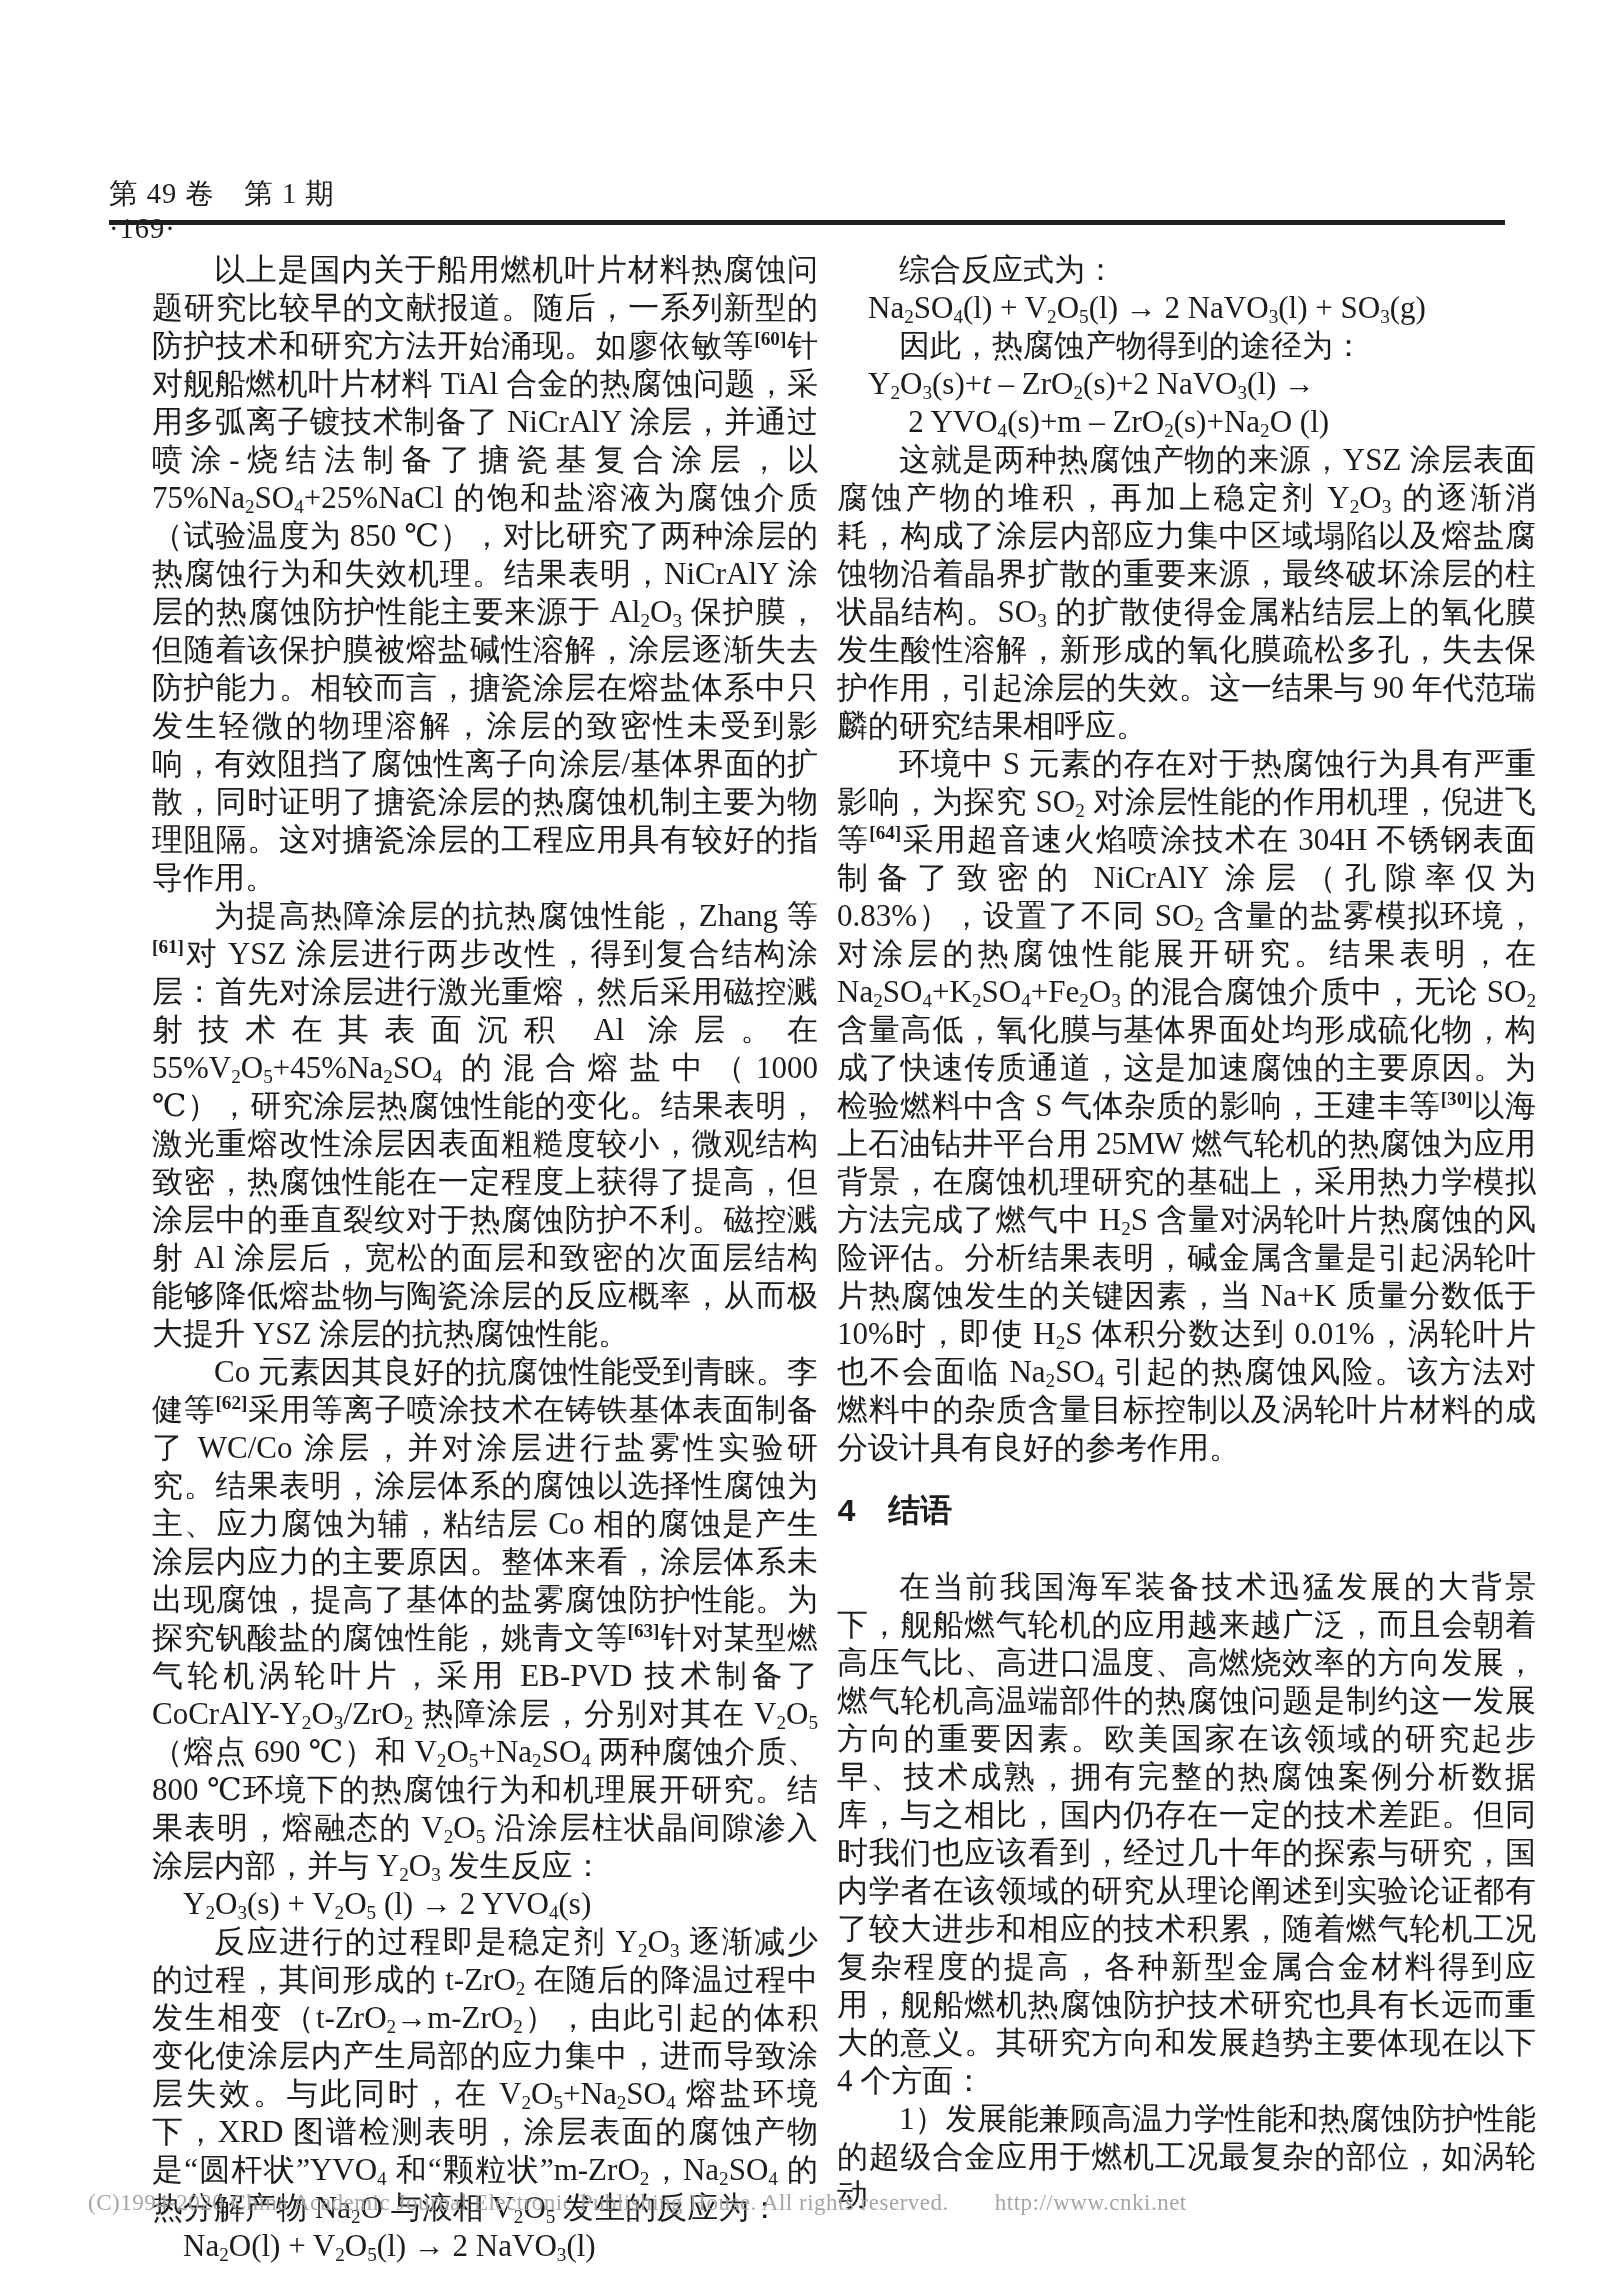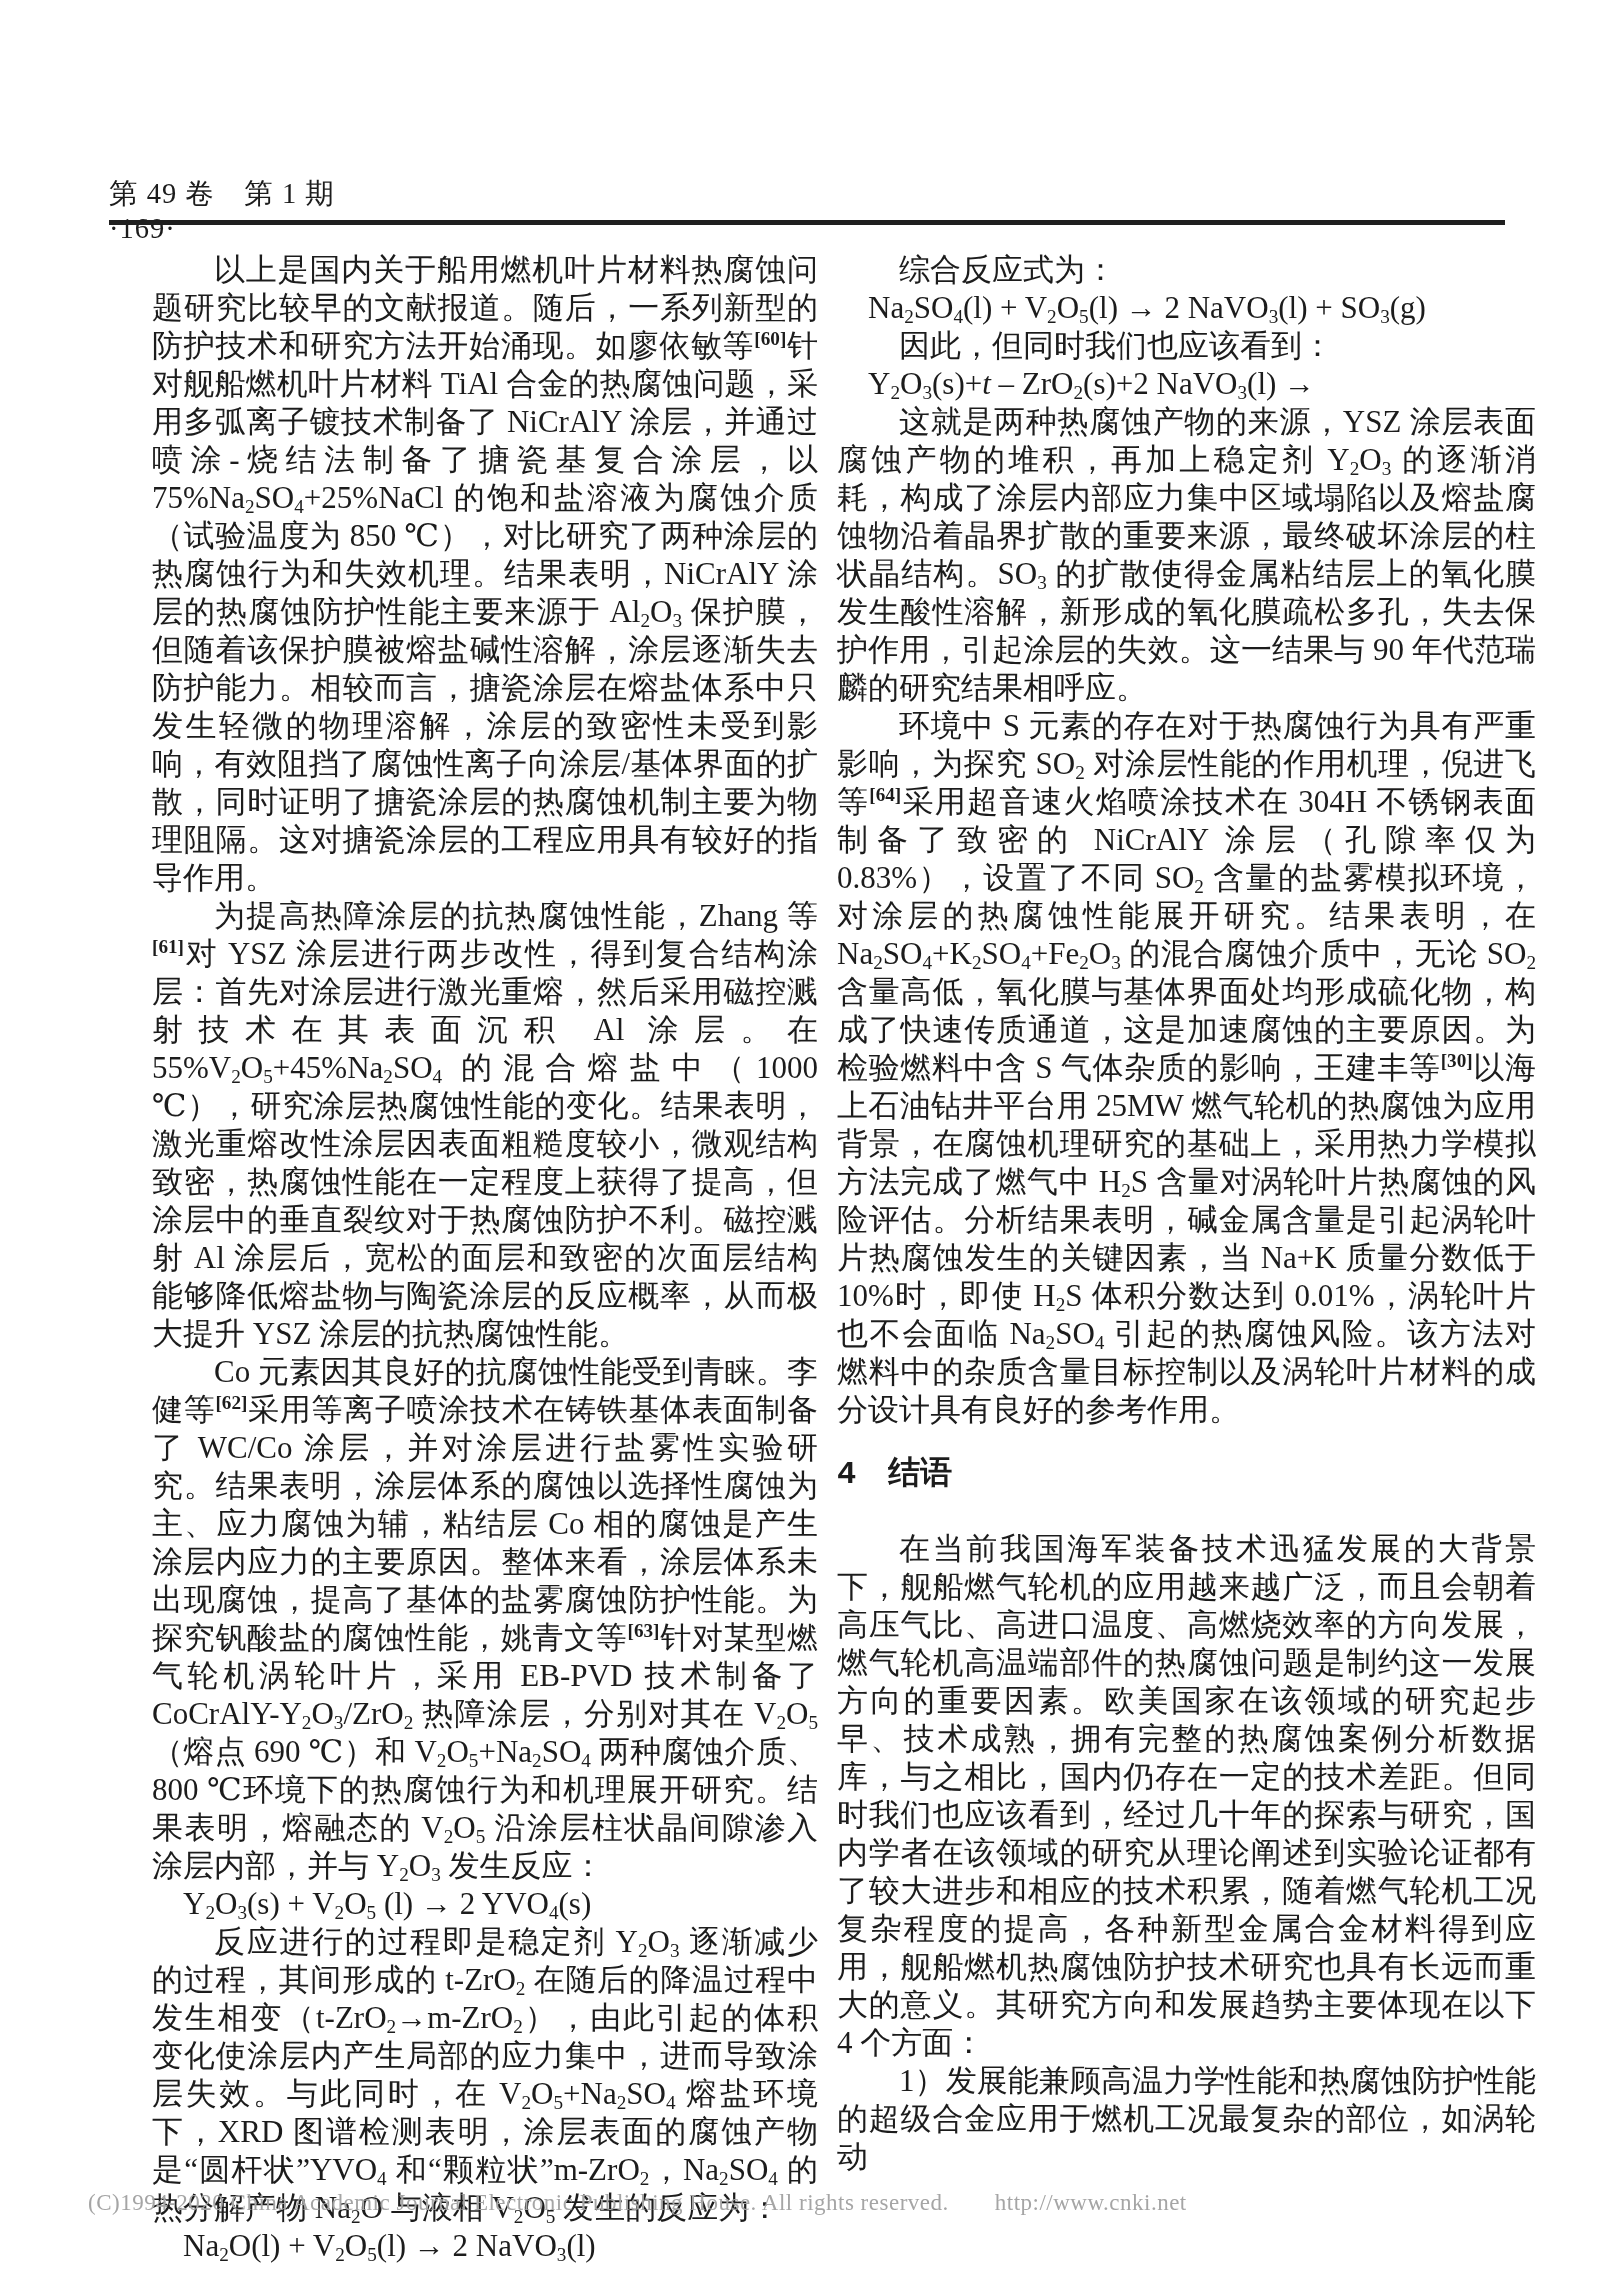--- a/index.html
+++ b/index.html
@@ -73,22 +73,23 @@
     <p class="indent">为提高热障涂层的抗热腐蚀性能，Zhang 等<sup>[61]</sup>对 YSZ 涂层进行两步改性，得到复合结构涂层：首先对涂层进行激光重熔，然后采用磁控溅射技术在其表面沉积 Al 涂层。在 55%V<sub>2</sub>O<sub>5</sub>+45%Na<sub>2</sub>SO<sub>4</sub> 的混合熔盐中（1000 ℃），研究涂层热腐蚀性能的变化。结果表明，激光重熔改性涂层因表面粗糙度较小，微观结构致密，热腐蚀性能在一定程度上获得了提高，但涂层中的垂直裂纹对于热腐蚀防护不利。磁控溅射 Al 涂层后，宽松的面层和致密的次面层结构能够降低熔盐物与陶瓷涂层的反应概率，从而极大提升 YSZ 涂层的抗热腐蚀性能。</p>
     <p class="indent">Co 元素因其良好的抗腐蚀性能受到青睐。李健等<sup>[62]</sup>采用等离子喷涂技术在铸铁基体表面制备了 WC/Co 涂层，并对涂层进行盐雾性实验研究。结果表明，涂层体系的腐蚀以选择性腐蚀为主、应力腐蚀为辅，粘结层 Co 相的腐蚀是产生涂层内应力的主要原因。整体来看，涂层体系未出现腐蚀，提高了基体的盐雾腐蚀防护性能。为探究钒酸盐的腐蚀性能，姚青文等<sup>[63]</sup>针对某型燃气轮机涡轮叶片，采用 EB-PVD 技术制备了 CoCrAlY-Y<sub>2</sub>O<sub>3</sub>/ZrO<sub>2</sub> 热障涂层，分别对其在 V<sub>2</sub>O<sub>5</sub>（熔点 690 ℃）和 V<sub>2</sub>O<sub>5</sub>+Na<sub>2</sub>SO<sub>4</sub> 两种腐蚀介质、800 ℃环境下的热腐蚀行为和机理展开研究。结果表明，熔融态的 V<sub>2</sub>O<sub>5</sub> 沿涂层柱状晶间隙渗入涂层内部，并与 Y<sub>2</sub>O<sub>3</sub> 发生反应：</p>
     <p class="equation">Y<sub>2</sub>O<sub>3</sub>(s) + V<sub>2</sub>O<sub>5</sub> (l) → 2 YVO<sub>4</sub>(s)</p>
     <p class="indent">反应进行的过程即是稳定剂 Y<sub>2</sub>O<sub>3</sub> 逐渐减少的过程，其间形成的 t-ZrO<sub>2</sub> 在随后的降温过程中发生相变（t-ZrO<sub>2</sub>→m-ZrO<sub>2</sub>），由此引起的体积变化使涂层内产生局部的应力集中，进而导致涂层失效。与此同时，在 V<sub>2</sub>O<sub>5</sub>+Na<sub>2</sub>SO<sub>4</sub> 熔盐环境下，XRD 图谱检测表明，涂层表面的腐蚀产物是“圆杆状”YVO<sub>4</sub> 和“颗粒状”m-ZrO<sub>2</sub>，Na<sub>2</sub>SO<sub>4</sub> 的热分解产物 Na<sub>2</sub>O 与液相 V<sub>2</sub>O<sub>5</sub> 发生的反应为：</p>
     <p class="equation">Na<sub>2</sub>O(l) + V<sub>2</sub>O<sub>5</sub>(l) → 2 NaVO<sub>3</sub>(l)</p>
   </div>
 
   <div class="column col-right">
     <p class="indent">综合反应式为：</p>
     <p class="equation">Na<sub>2</sub>SO<sub>4</sub>(l) + V<sub>2</sub>O<sub>5</sub>(l) → 2 NaVO<sub>3</sub>(l) + SO<sub>3</sub>(g)</p>
-    <p class="indent">因此，但同时我们也应该看到：</p>
+    <p class="indent">因此，热腐蚀产物得到的途径为：</p>
     <p class="equation">Y<sub>2</sub>O<sub>3</sub>(s)+<i>t</i> – ZrO<sub>2</sub>(s)+2 NaVO<sub>3</sub>(l) →</p>
+    <p class="equation deep">2 YVO<sub>4</sub>(s)+m – ZrO<sub>2</sub>(s)+Na<sub>2</sub>O (l)</p>
     <p class="indent">这就是两种热腐蚀产物的来源，YSZ 涂层表面腐蚀产物的堆积，再加上稳定剂 Y<sub>2</sub>O<sub>3</sub> 的逐渐消耗，构成了涂层内部应力集中区域塌陷以及熔盐腐蚀物沿着晶界扩散的重要来源，最终破坏涂层的柱状晶结构。SO<sub>3</sub> 的扩散使得金属粘结层上的氧化膜发生酸性溶解，新形成的氧化膜疏松多孔，失去保护作用，引起涂层的失效。这一结果与 90 年代范瑞麟的研究结果相呼应。</p>
     <p class="indent">环境中 S 元素的存在对于热腐蚀行为具有严重影响，为探究 SO<sub>2</sub> 对涂层性能的作用机理，倪进飞等<sup>[64]</sup>采用超音速火焰喷涂技术在 304H 不锈钢表面制备了致密的 NiCrAlY 涂层（孔隙率仅为 0.83%），设置了不同 SO<sub>2</sub> 含量的盐雾模拟环境，对涂层的热腐蚀性能展开研究。结果表明，在 Na<sub>2</sub>SO<sub>4</sub>+K<sub>2</sub>SO<sub>4</sub>+Fe<sub>2</sub>O<sub>3</sub> 的混合腐蚀介质中，无论 SO<sub>2</sub> 含量高低，氧化膜与基体界面处均形成硫化物，构成了快速传质通道，这是加速腐蚀的主要原因。为检验燃料中含 S 气体杂质的影响，王建丰等<sup>[30]</sup>以海上石油钻井平台用 25MW 燃气轮机的热腐蚀为应用背景，在腐蚀机理研究的基础上，采用热力学模拟方法完成了燃气中 H<sub>2</sub>S 含量对涡轮叶片热腐蚀的风险评估。分析结果表明，碱金属含量是引起涡轮叶片热腐蚀发生的关键因素，当 Na+K 质量分数低于 10%时，即使 H<sub>2</sub>S 体积分数达到 0.01%，涡轮叶片也不会面临 Na<sub>2</sub>SO<sub>4</sub> 引起的热腐蚀风险。该方法对燃料中的杂质含量目标控制以及涡轮叶片材料的成分设计具有良好的参考作用。</p>
     <h2 class="section-heading"><span>4</span><span class="sec-title">结语</span></h2>
     <p class="indent">在当前我国海军装备技术迅猛发展的大背景下，舰船燃气轮机的应用越来越广泛，而且会朝着高压气比、高进口温度、高燃烧效率的方向发展，燃气轮机高温端部件的热腐蚀问题是制约这一发展方向的重要因素。欧美国家在该领域的研究起步早、技术成熟，拥有完整的热腐蚀案例分析数据库，与之相比，国内仍存在一定的技术差距。但同时我们也应该看到，经过几十年的探索与研究，国内学者在该领域的研究从理论阐述到实验论证都有了较大进步和相应的技术积累，随着燃气轮机工况复杂程度的提高，各种新型金属合金材料得到应用，舰船燃机热腐蚀防护技术研究也具有长远而重大的意义。其研究方向和发展趋势主要体现在以下 4 个方面：</p>
     <p class="indent">1）发展能兼顾高温力学性能和热腐蚀防护性能的超级合金应用于燃机工况最复杂的部位，如涡轮动</p>
   </div>
 
   <div class="footer">
     <span>(C)1994-2020 China Academic Journal Electronic Publishing House. All rights reserved.</span><span class="gap"></span><span>http://www.cnki.net</span>
   </div>

